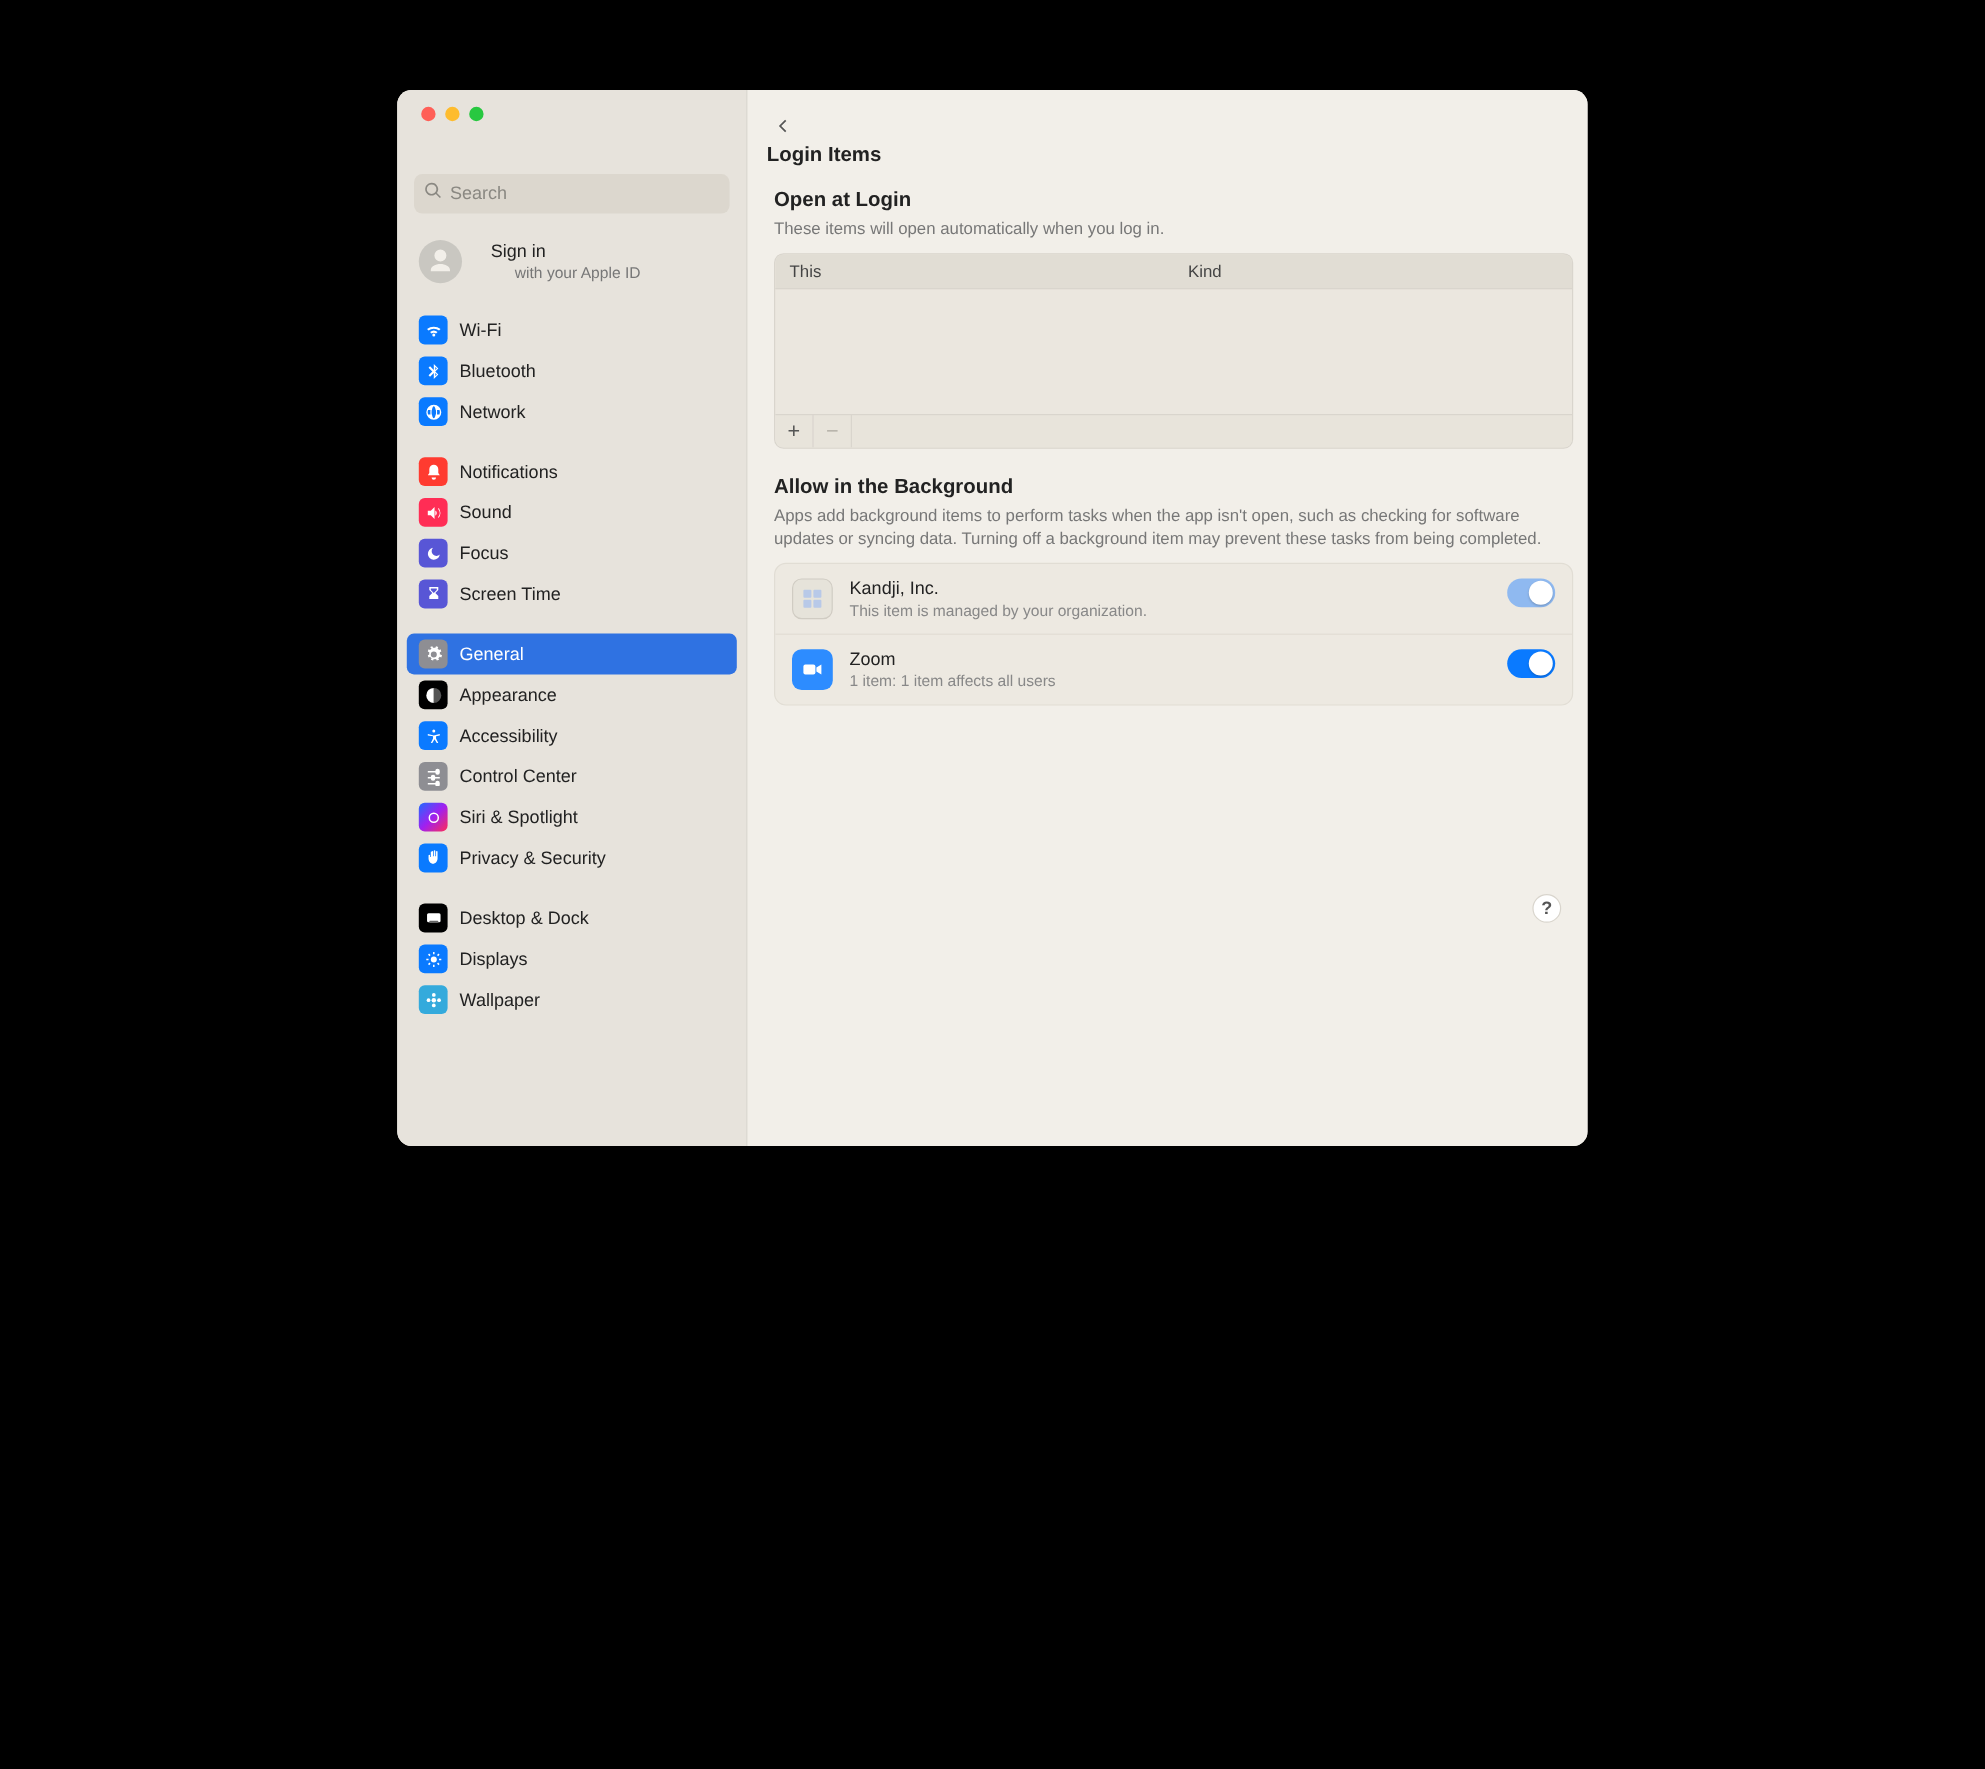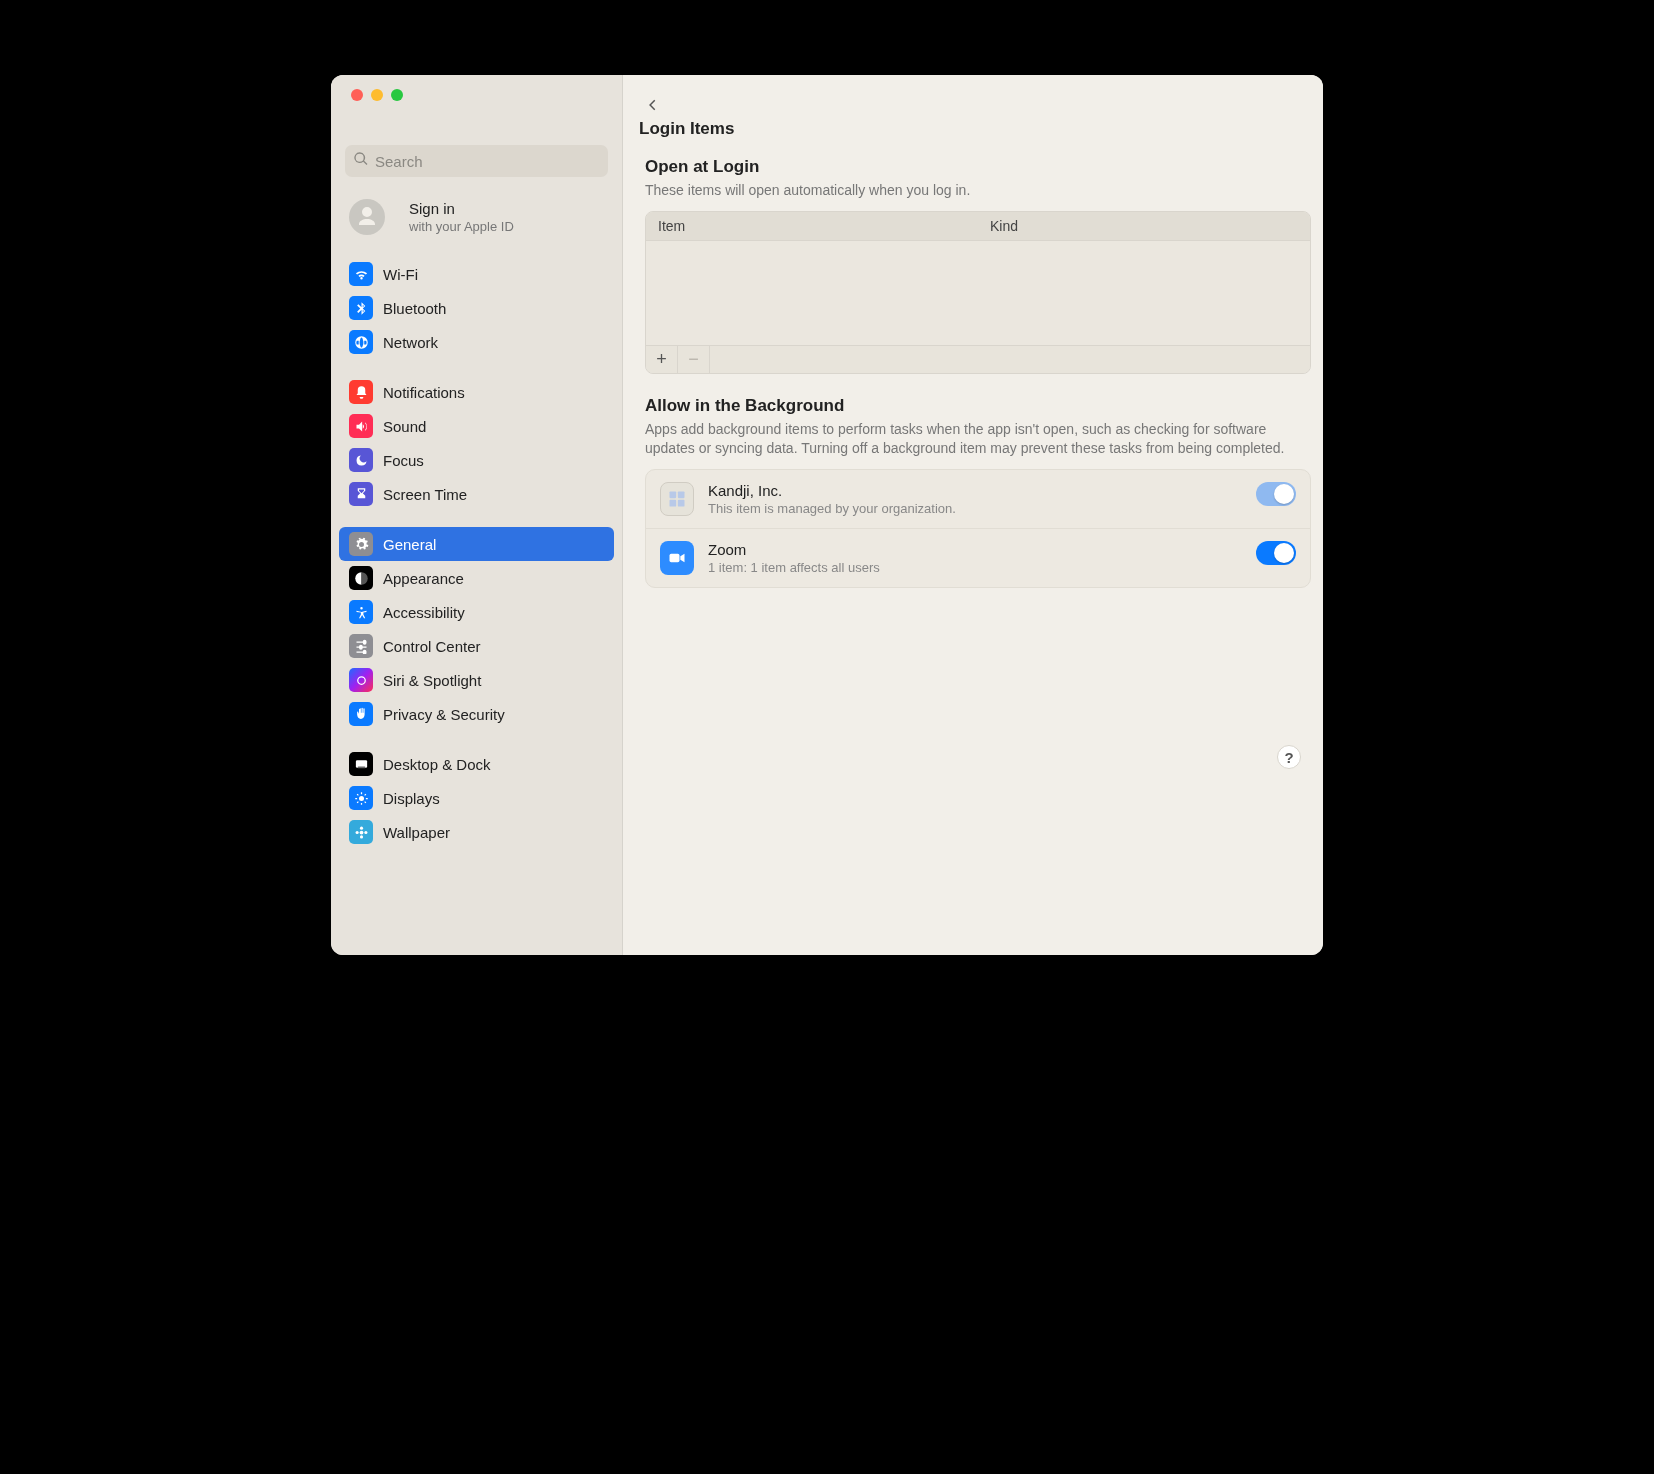--- a/index.html
+++ b/index.html
@@ -67,21 +67,21 @@
       gap: 12px;
     }
     .avatar {
       width: 36px; height: 36px; border-radius: 50%;
       background: #c9c7c1;
       display: flex; align-items: center; justify-content: center;
       margin-right: 12px;
     }
     .avatar svg { width: 24px; height: 24px; fill: #f2efe9; }
     .signin-title { font-size: 15px; color: #222; }
-    .signin-sub { font-size: 13px; color: #777; margin-top: 2px; }
+    .signin-sub { font-size: 13px; color: #777; margin-top: 2px; margin-left: 20px; }
     .sidebar-list { padding: 8px 8px 0 8px; overflow: hidden; }
     .sidebar-group { margin-bottom: 16px; }
     .sidebar-item {
       display: flex; align-items: center;
       padding: 5px 10px;
       border-radius: 6px;
       cursor: default;
     }
     .sidebar-item.selected { background: #2f72e2; }
     .sidebar-item.selected .sidebar-label { color: #fff; }
@@ -386,21 +386,21 @@
           </svg>
       </div>
       <div class="page-title">Login Items</div>
     </div>
 
     <div class="section">
       <div class="section-title">Open at Login</div>
       <div class="section-desc">These items will open automatically when you log in.</div>
       <div class="table">
         <div class="table-header">
-          <div class="col col-item">Item</div>
+          <div class="col col-item">This</div>
           <div class="col col-kind">Kind</div>
         </div>
         <div class="table-body"></div>
         <div class="table-footer">
           <div class="tbl-btn">+</div>
           <div class="tbl-btn disabled">−</div>
         </div>
       </div>
     </div>
 

